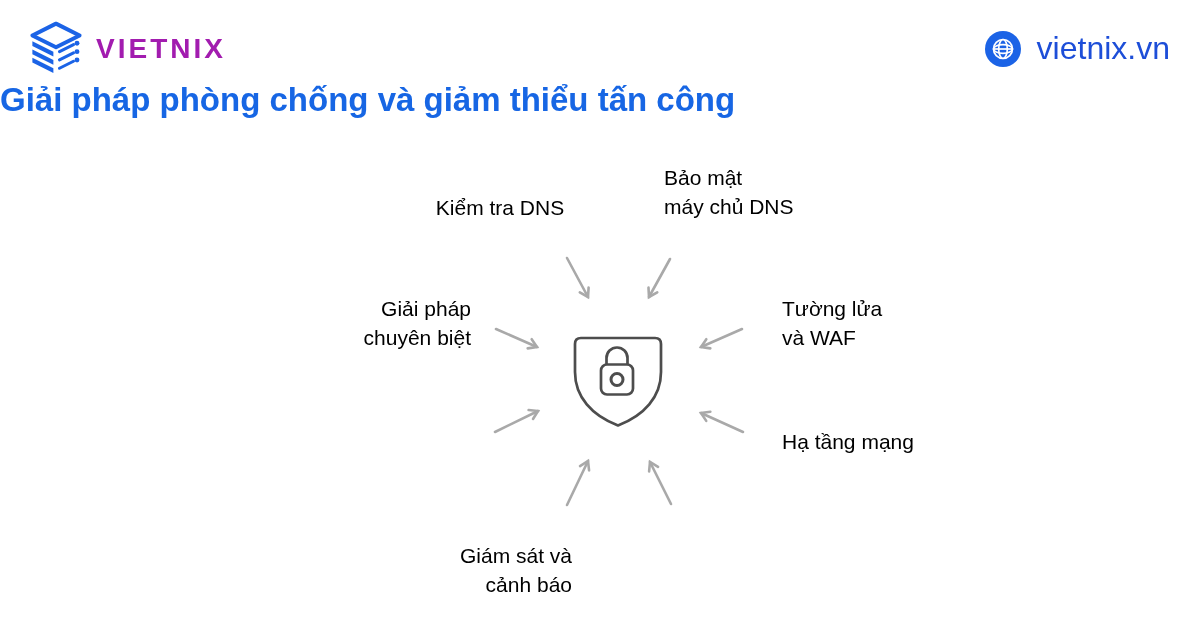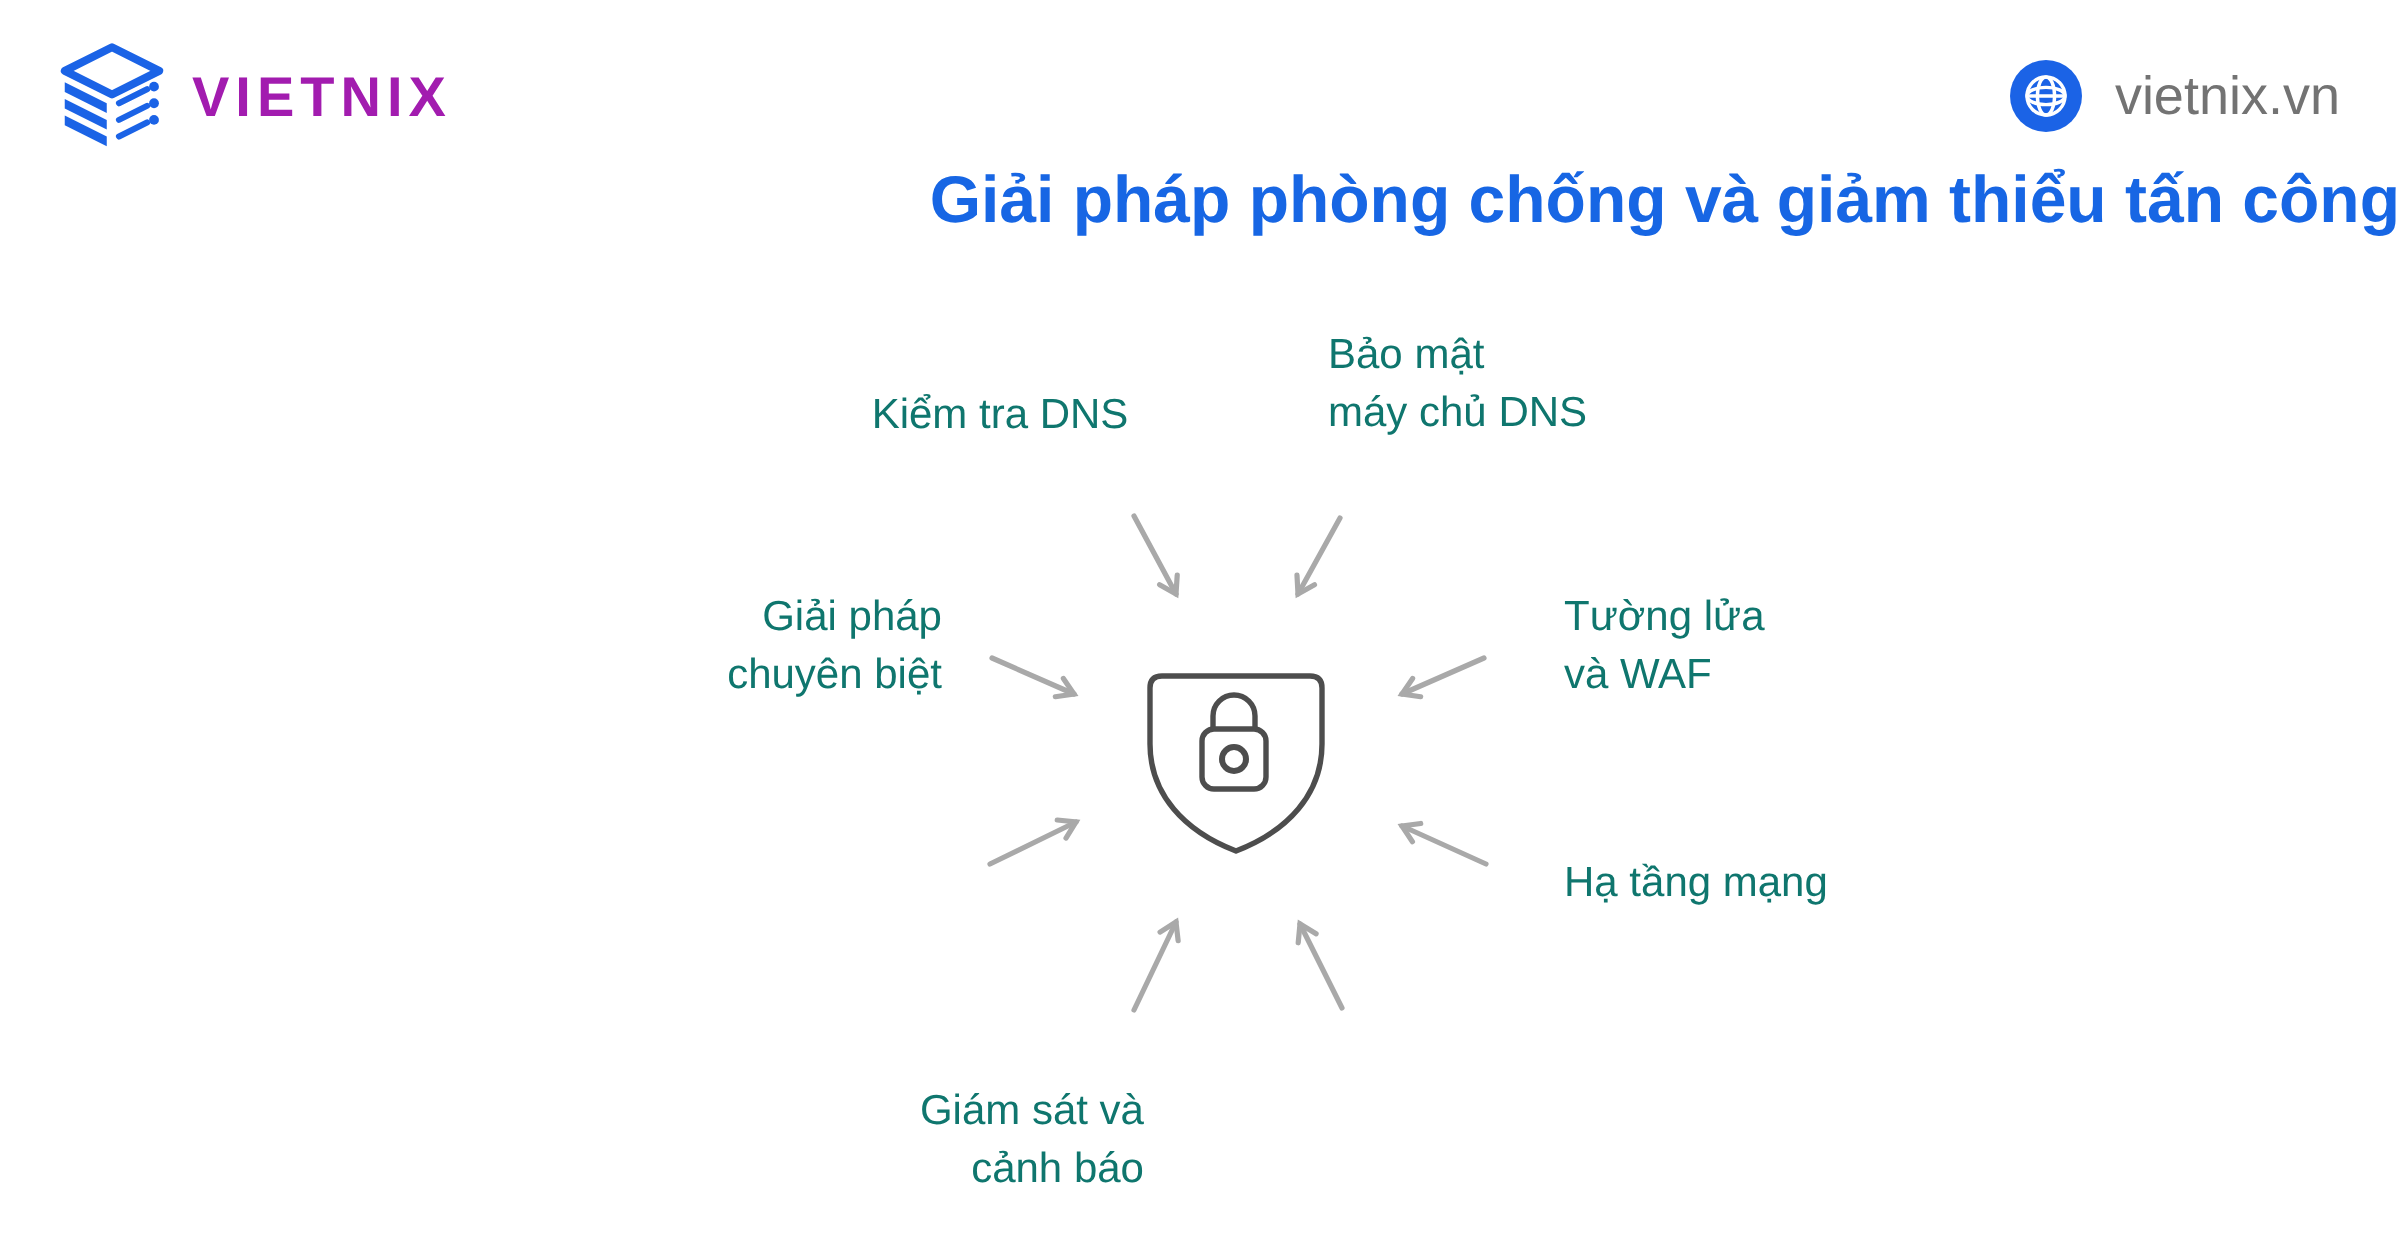--- a/index.html
+++ b/index.html
@@ -6,29 +6,29 @@
   .canvas{
     position:relative;width:1200px;height:630px;background:#ffffff;overflow:hidden;
     font-family:"Liberation Sans","DejaVu Sans",sans-serif;
   }
   
   .logo{position:absolute;left:28px;top:20px;display:flex;align-items:center;gap:12px;}
   .logo-text{
     font-size:28px;font-weight:800;letter-spacing:3px;color:#a21caf;line-height:58px;
   }
   .website{position:absolute;right:30px;top:30px;display:flex;align-items:center;gap:16px;}
-  .website-text{font-size:27px;font-weight:400;color:#737373;}
+  .website-text{font-size:32px;font-weight:400;color:#1d4ed8;}
   
   .page-title{
-    position:absolute;left:0;right:0;top:80px;margin:0;text-align:right;
+    position:absolute;left:0;right:0;top:80px;margin:0;text-align:left;
     font-size:33px;font-weight:700;color:#1766e4;line-height:40px;
   }
   
   .node-label{
-    position:absolute;font-size:21px;line-height:29px;color:#0f766e;
+    position:absolute;font-size:21px;line-height:29px;color:#000000;
     white-space:pre-line;
   }
   .lbl-kiem-tra-dns{left:415px;top:193px;width:170px;text-align:center;}
   .lbl-bao-mat{left:664px;top:163px;text-align:left;}
   .lbl-giai-phap{left:311px;top:294px;width:160px;text-align:right;}
   .lbl-tuong-lua{left:782px;top:294px;text-align:left;}
   .lbl-kiem-soat{left:304px;top:410px;width:160px;text-align:center;}
   .lbl-ha-tang{left:782px;top:427px;text-align:left;}
   .lbl-giam-sat{left:412px;top:541px;width:160px;text-align:right;}
   .lbl-dich-vu{left:663px;top:541px;text-align:left;}

